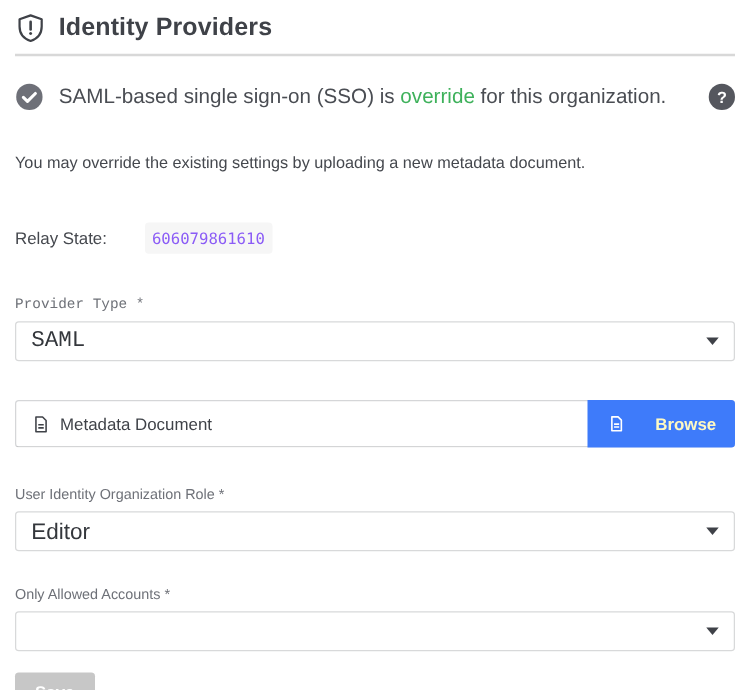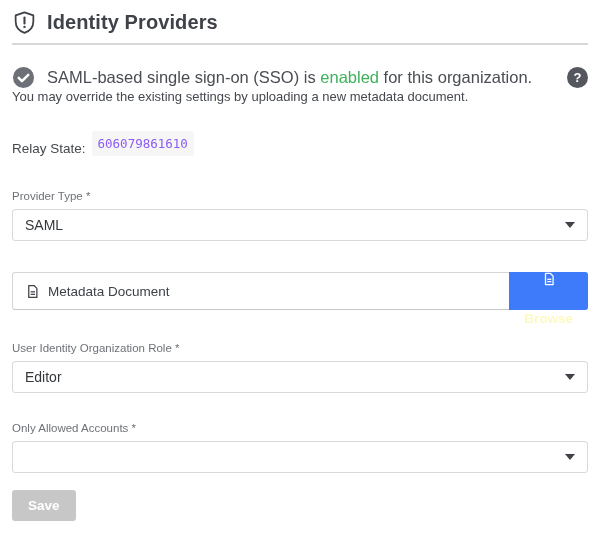--- a/index.html
+++ b/index.html
@@ -16,50 +16,50 @@
   
   .status-row { display: flex; align-items: center; margin-top: 21px; }
   .check-circle { width: 23px; height: 23px; flex: 0 0 auto; margin-right: 12px; }
   .status-text { font-size: 16.5px; color: #4a4d53; white-space: pre-wrap; }
   .status-text .enabled { color: #3eb15b; }
   .help-circle { margin-left: auto; width: 21px; height: 21px; border-radius: 50%;
                  background: #55575e; color: #ffffff; font-size: 13px; font-weight: 700;
                  display: flex; align-items: center; justify-content: center; cursor: pointer; }
 
   
-  .description { font-size: 13px; color: #45484e; }
-  .relay-row { margin-top: 27px; font-size: 13.5px; color: #45484e; display: flex; align-items: flex-end; }
+  .description { margin-top: 33px; font-size: 13px; color: #45484e; }
+  .relay-row { margin-top: 41px; font-size: 13.5px; color: #45484e; display: flex; align-items: center; gap: 24px; }
   .relay-code { font-family: "DejaVu Sans Mono", "Liberation Mono", monospace;
                 font-size: 12.5px; color: #8b5cf6; background: #f6f6f6;
                 padding: 5px 6px; border-radius: 3px; margin-left: 6px; }
 
   
   .field-label { font-size: 11.5px; color: #6e7178; margin-bottom: 7px; }
-  .group-provider { margin-top: 34px; }
+  .group-provider { margin-top: 34px; font-family: Liberation Mono, monospace; }
   .group-role { margin-top: 32px; }
   .group-accounts { margin-top: 29px; }
   .select-box { height: 32px; border: 1px solid #d8d9da; border-radius: 3px;
                 display: flex; align-items: center; padding: 0 12px;
-                font-size: 14px; color: #34373c; cursor: pointer; background: #fff; }
+                font-size: 18px; color: #34373c; cursor: pointer; background: #fff; }
   .select-box .caret { margin-left: auto; width: 0; height: 0;
                        border-left: 5px solid transparent; border-right: 5px solid transparent;
                        border-top: 6px solid #3f4248; }
 
   
   .file-box { margin-top: 31px; height: 38px; border: 1px solid #d5d6d8;
               border-bottom-color: #c6c7c9; border-radius: 3px;
               display: flex; align-items: center; background: #fff; }
   .file-left { display: flex; gap: 8px; padding: 0 12px;
                font-size: 13.5px; color: #3f4248; }
   .file-icon { width: 15px; height: 15px; color: #3f4248; }
   .browse-btn { margin-left: auto; align-self: stretch; margin-right: -1px; margin-top: -1px; margin-bottom: -1px;
                 background: #3e7bfa; color: #fef9c3; border: none; border-radius: 0 3px 3px 0;
                 display: flex; align-items: center; gap: 24px; padding: 0 15px;
                 font-size: 13.5px; font-weight: 700; cursor: pointer;
-                font-family: "Liberation Sans", sans-serif; flex-direction: column; }
+                font-family: "Liberation Sans", sans-serif; }
   .browse-btn .file-icon { color: #ffffff; }
 
   
   .save-btn { margin-top: 17px; background: #c7c7c7; color: #ffffff; border: none;
               border-radius: 3px; font-size: 13.5px; font-weight: 700;
               padding: 8px 16px; cursor: default;
               font-family: "Liberation Sans", sans-serif; }
 </style>
 </head>
 <body>
@@ -78,21 +78,21 @@
   </div>
   <hr class="header-divider">
 
   <div class="status-row">
     <span class="check-circle">
       <svg viewBox="0 0 24 24" width="23" height="23">
         <circle cx="12" cy="12" r="11" fill="#6e7078"></circle>
         <path d="M7 12.4 L10.4 15.8 L17 9.2" fill="none" stroke="#ffffff" stroke-width="2.6" stroke-linecap="round" stroke-linejoin="round"></path>
       </svg>
     </span>
-    <span class="status-text"><span>SAML-based single sign-on (SSO) is </span><span class="enabled">enabled</span><span> for this organization.</span></span>
+    <span class="status-text"><span>SAML-based single sign-on (SSO) is </span><span class="enabled">override</span><span> for this organization.</span></span>
     <span class="help-circle">?</span>
   </div>
 
   <p class="description">You may override the existing settings by uploading a new metadata document.</p>
 
   <div class="relay-row">
     <span>Relay State:</span>
     <code class="relay-code">606079861610</code>
   </div>
 

